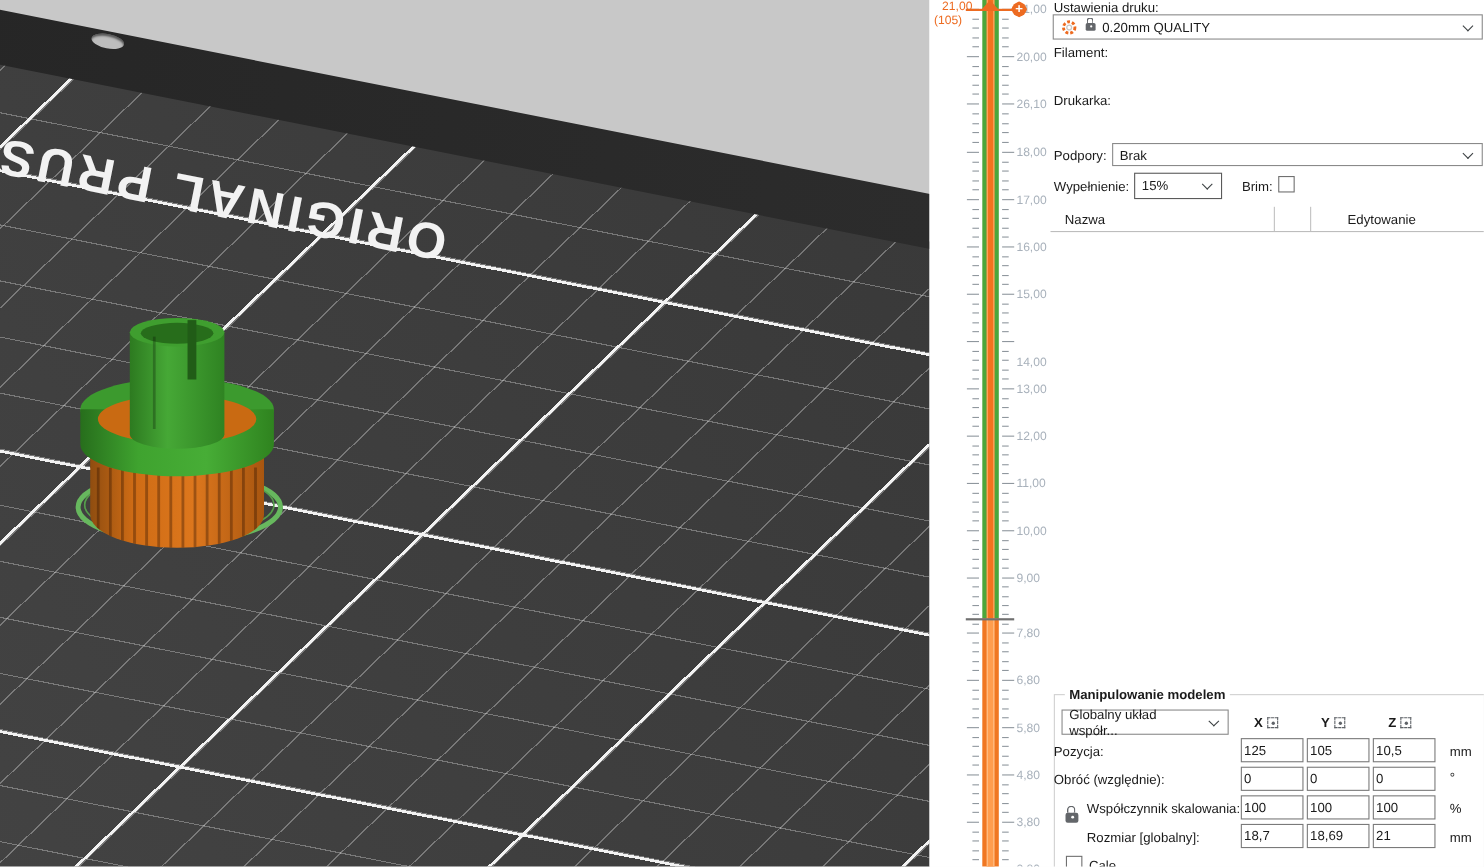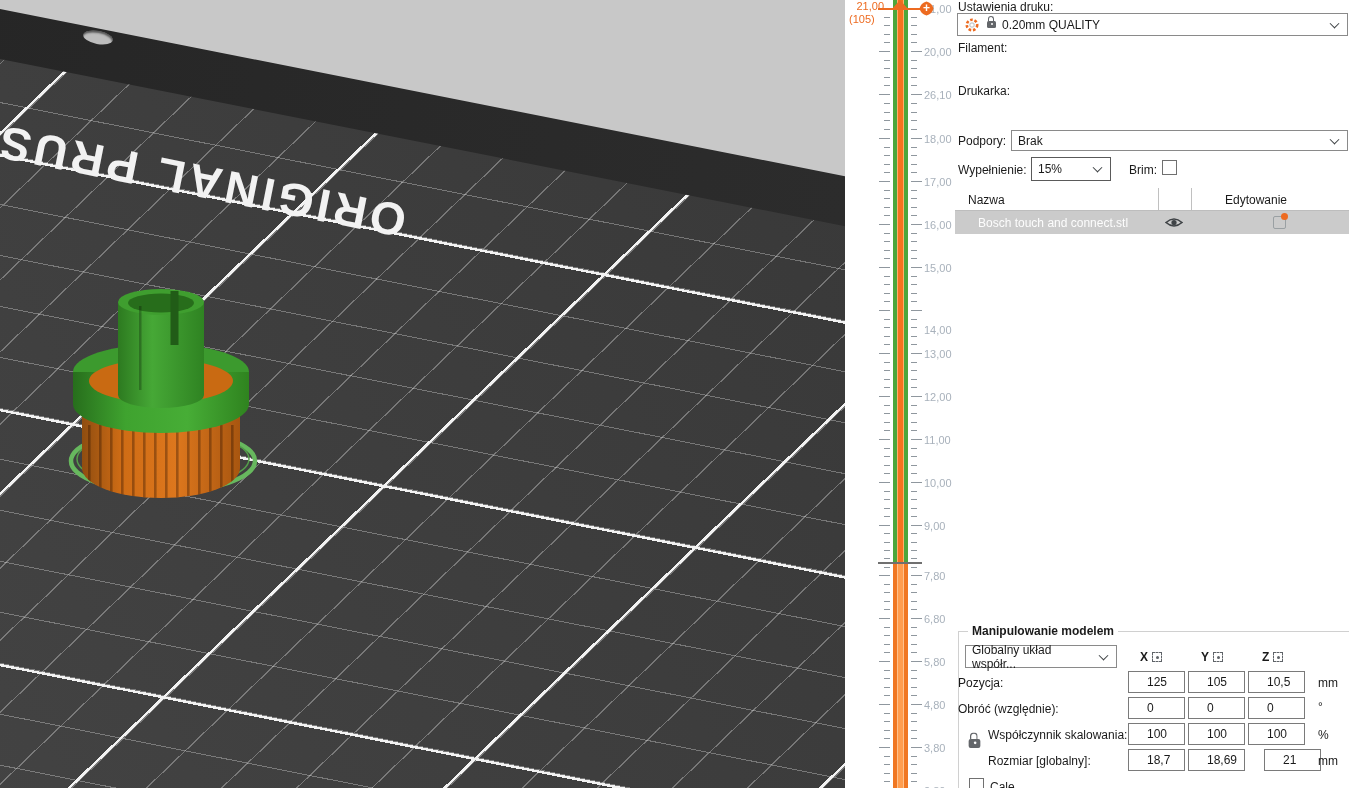--- a/index.html
+++ b/index.html
@@ -43,21 +43,21 @@
   .combo{position:absolute;background:#fff;border:1px solid #8a8a8a;display:flex;align-items:center;padding:0 20px 0 6px;box-sizing:border-box;}
   .chev{position:absolute;right:9px;top:50%;width:6px;height:6px;border-right:1.6px solid #3c4043;border-bottom:1.6px solid #3c4043;transform:translateY(-70%) rotate(45deg);}
   .lock{position:relative;display:inline-block;width:9px;height:7px;background:#63666a;border-radius:1.5px;margin:0 6px 0 7px;flex:0 0 auto;}
   .lock::before{content:'';position:absolute;width:4px;height:4px;border:1.6px solid #63666a;border-bottom:none;border-radius:3px 3px 0 0;top:-5px;left:0.8px;}
   .lock::after{content:'';position:absolute;width:2px;height:2px;background:#fff;border-radius:50%;left:3.5px;top:2px;}
   .swatch{width:16px;height:12px;background:#ED6B21;border:1px solid #b35313;flex:0 0 auto;}
   .checkbox{position:absolute;width:13px;height:13px;background:#fff;border:1px solid #707070;}
   .axis-ic{display:inline-block;width:8px;height:8px;border:1px dashed #5f6368;position:relative;vertical-align:-1px;margin-left:4px;}
   .axis-ic::after{content:'';position:absolute;left:2.5px;top:2.5px;width:3px;height:3px;background:#5f6368;border-radius:50%;}
   .nfield{position:absolute;width:57px;height:22px;border:1px solid #7a7a7a;box-sizing:border-box;
-      font-family:"Liberation Sans",sans-serif;font-size:12px;padding:0 0 0 18px;background:#fff;color:#1a1a1a;}
+      font-family:"Liberation Sans",sans-serif;font-size:12px;padding:0 0 0 2px;background:#fff;color:#1a1a1a;}
   .unit{position:absolute;left:363px;color:#1a1a1a;}
   .hdrcell{position:absolute;color:#1a1a1a;}
   #obj-row{position:absolute;left:0px;top:211px;width:394px;height:23px;background:#cbcbcb;color:#fdfdfd;
       display:flex;align-items:center;padding-left:23px;box-sizing:border-box;}
   .vsep{position:absolute;width:1px;background:#c0c0c0;}
   #groupbox{position:absolute;left:3px;top:631px;width:390px;height:200px;border:1px solid #d0d0d0;}
   #grouptitle{position:absolute;left:13px;top:624px;background:#fff;padding:0 4px;font-weight:bold;}
   .gearsvg,.printersvg,.eyesvg{flex:0 0 auto;}
 </style>
 </head>
@@ -375,29 +375,20 @@
       <span class="chev"></span>
     </div>
     <div class="plabel" style="left:174px;top:163px;">Brim:</div>
     <div class="checkbox" style="left:207px;top:160px;"></div>
 
     <div class="hdrcell" style="left:13px;top:193px;">Nazwa</div>
     <div class="hdrcell" style="left:270px;top:193px;">Edytowanie</div>
     <div style="position:absolute;left:0;top:210px;width:394px;height:1px;background:#bdbdbd;"></div>
     <div class="vsep" style="left:203px;top:188px;height:22px;"></div>
     <div class="vsep" style="left:236px;top:188px;height:22px;"></div>
-    <div id="obj-row">
-      <span>Bosch touch and connect.stl</span>
-      <svg class="eyesvg" style="position:absolute;left:210px;top:5px;" width="18" height="13">
-        <path d="M1,6.5 Q9,-0.5 17,6.5 Q9,13.5 1,6.5 Z" fill="none" stroke="#3f4346" stroke-width="1.6"></path>
-        <circle cx="9" cy="6.5" r="2.6" fill="#3f4346"></circle>
-      </svg>
-      <span style="position:absolute;left:318px;top:5px;width:11px;height:11px;border:1.6px solid #9aa0a3;border-radius:2px;background:#cbcbcb;"></span>
-      <span style="position:absolute;left:326px;top:2px;width:7px;height:7px;border-radius:50%;background:#ED6B21;"></span>
-    </div>
 
     <div id="groupbox"></div>
     <div id="grouptitle">Manipulowanie modelem</div>
 
     <div class="combo" style="left:10px;top:645px;width:152px;height:23px;">
       <span>Globalny układ współr...</span>
       <span class="chev"></span>
     </div>
 
     <div class="plabel" style="left:185px;top:650px;font-weight:bold;"><span>X</span><span class="axis-ic"></span></div>
@@ -420,19 +411,19 @@
 
     <div class="plabel" style="left:33px;top:728px;">Współczynnik skalowania:</div>
     <input class="nfield" style="left: 173px; top: 723px;" value="100">
     <input class="nfield" style="left: 233px; top: 723px;" value="100">
     <input class="nfield" style="left: 293px; top: 723px;" value="100">
     <div class="unit" style="top:728px;">%</div>
 
     <div class="plabel" style="left:33px;top:754px;">Rozmiar [globalny]:</div>
     <input class="nfield" style="left: 173px; top: 749px;" value="18,7">
     <input class="nfield" style="left: 233px; top: 749px;" value="18,69">
-    <input class="nfield" style="left: 309px; top: 749px;" value="21">
+    <input class="nfield" style="left: 293px; top: 749px;" value="21">
     <div class="unit" style="top:754px;">mm</div>
 
     <div class="checkbox" style="left:14px;top:778px;"></div>
     <div class="plabel" style="left:35px;top:780px;">Cale</div>
   </div>
 </div>
 
 </body></html>

